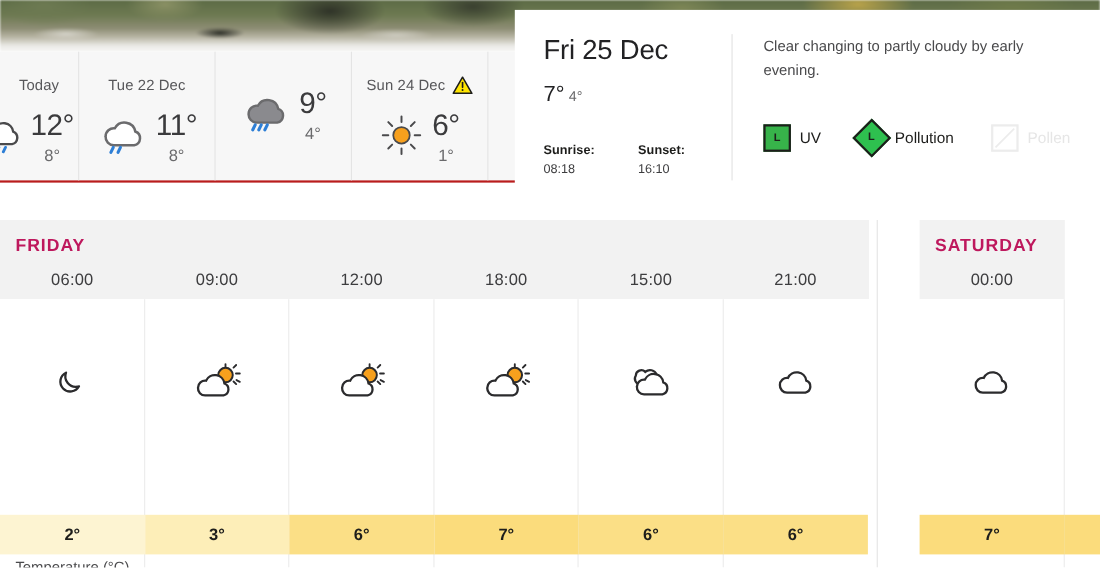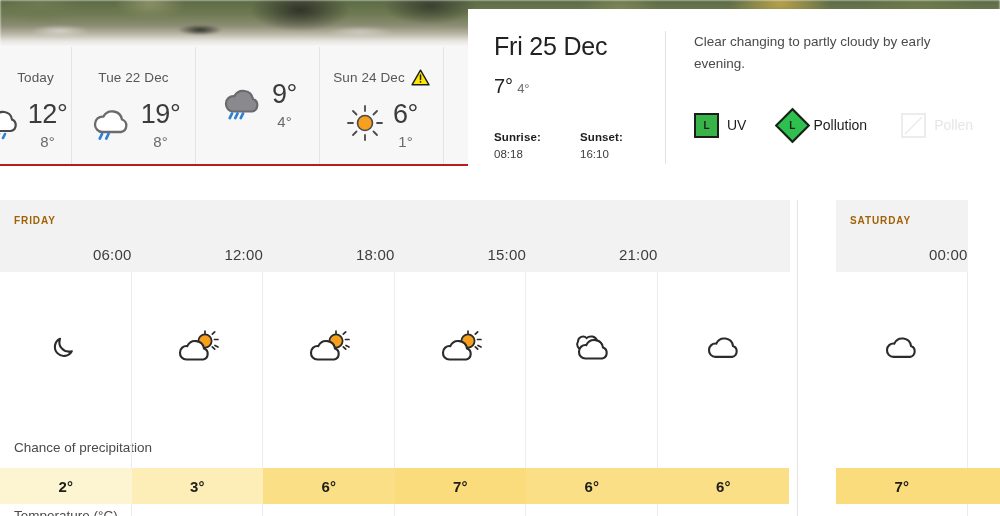--- a/index.html
+++ b/index.html
@@ -111,27 +111,27 @@
 
   
   .hourly { position: absolute; left: 0; top: 200px; width: 1000px; height: 316px; }
   .hblock { position: absolute; top: 0; height: 316px; }
   .hblock.friday { left: 0; width: 790px; }
   .hblock.saturday { left: 836px; width: 164px; }
 
   .hhead { height: 72px; background: #f2f2f2; position: relative; }
   .hhead-title {
     position: absolute; left: 14px; top: 15px;
-    font-size: 10px; font-weight: bold; letter-spacing: .9px; color: #a16207;
+    font-size: 16px; font-weight: bold; letter-spacing: .9px; color: #be185d;
   }
   .hcols { display: flex; height: 100%; }
   .hcol { flex: 0 0 131.5px; position: relative; }
   .hblock.saturday .hcol { flex: 0 0 131.5px; }
   .htime {
-    position: absolute; top: 46px; left: 0; right: 0; text-align: right;
+    position: absolute; top: 46px; left: 0; right: 0; text-align: center;
     font-size: 15px; color: #3d3d3f; letter-spacing: .2px;
   }
 
   .hbody { position: relative; height: 244px; background: #fff; display: flex; }
   .hbcol {
     flex: 0 0 131.5px; position: relative; border-right: 1px solid #ececec;
     height: 244px;
   }
   .hbcol:last-child { border-right: none; }
   .icon-wrap {
@@ -195,21 +195,21 @@
         <span class="day-name">Tue 22 Dec</span>
       </div>
       <div class="day-body">
         <span>
           <svg width="46" height="40" viewBox="0 0 46 40">
             <path d="M8 21a7.5 7.5 0 0 1 8.4-7.4A10 10 0 0 1 35 16.5 6.5 6.5 0 0 1 34 29H15.5A7.5 7.5 0 0 1 8 21z" fill="#fff" stroke="#6b6b6d" stroke-width="2.3"></path>
             <path d="M15 31l-2.2 4.5M21.5 31l-2.2 4.5" stroke="#2e7fd6" stroke-width="2.8" stroke-linecap="round"></path>
           </svg>
         </span>
         <span class="day-temps">
-          <span class="t-max">19°</span>
+          <span class="t-max">11°</span>
           <span class="t-min">8°</span>
         </span>
       </div>
     </div>
 
     <div class="daycard">
       <div class="day-body">
         <span>
           <svg width="46" height="40" viewBox="0 0 46 40">
             <path d="M8 20.5a7.5 7.5 0 0 1 8.4-7.4A10 10 0 0 1 35 16 6.5 6.5 0 0 1 34 28.5H15.5A7.5 7.5 0 0 1 8 20.5z" fill="#8a8a8e" stroke="#6b6b6d" stroke-width="2.2"></path>
@@ -305,36 +305,38 @@
     <div class="divider-gap"></div>
 
     <div class="hblock friday">
       <div class="hhead">
         <div class="hhead-title">FRIDAY</div>
         <div class="hcols">
           <div class="hcol">
               <div class="htime">06:00</div>
             </div>
           <div class="hcol">
+              <div class="htime">09:00</div>
+            </div>
+          <div class="hcol">
               <div class="htime">12:00</div>
             </div>
           <div class="hcol">
               <div class="htime">18:00</div>
             </div>
           <div class="hcol">
               <div class="htime">15:00</div>
             </div>
           <div class="hcol">
               <div class="htime">21:00</div>
             </div>
         </div>
       </div>
 
       <div class="hbody">
-        <div class="rowlabel precip-label">Chance of precipitation</div>
         <div class="rowlabel temp-label">Temperature (°C)</div>
 
         <div class="hbcol">
           <div class="icon-wrap">
             <svg width="34" height="34" viewBox="0 0 34 34">
               <path d="M22.5 21.5A9.5 9.5 0 0 1 12 8.8a9 9 0 1 0 11.8 12.4 9.6 9.6 0 0 1-1.3.3z" fill="#fff" stroke="#2b2b2d" stroke-width="2.1" stroke-linejoin="round"></path>
             </svg>
           </div>
           <div class="precip">&lt;5%</div>
         </div>

